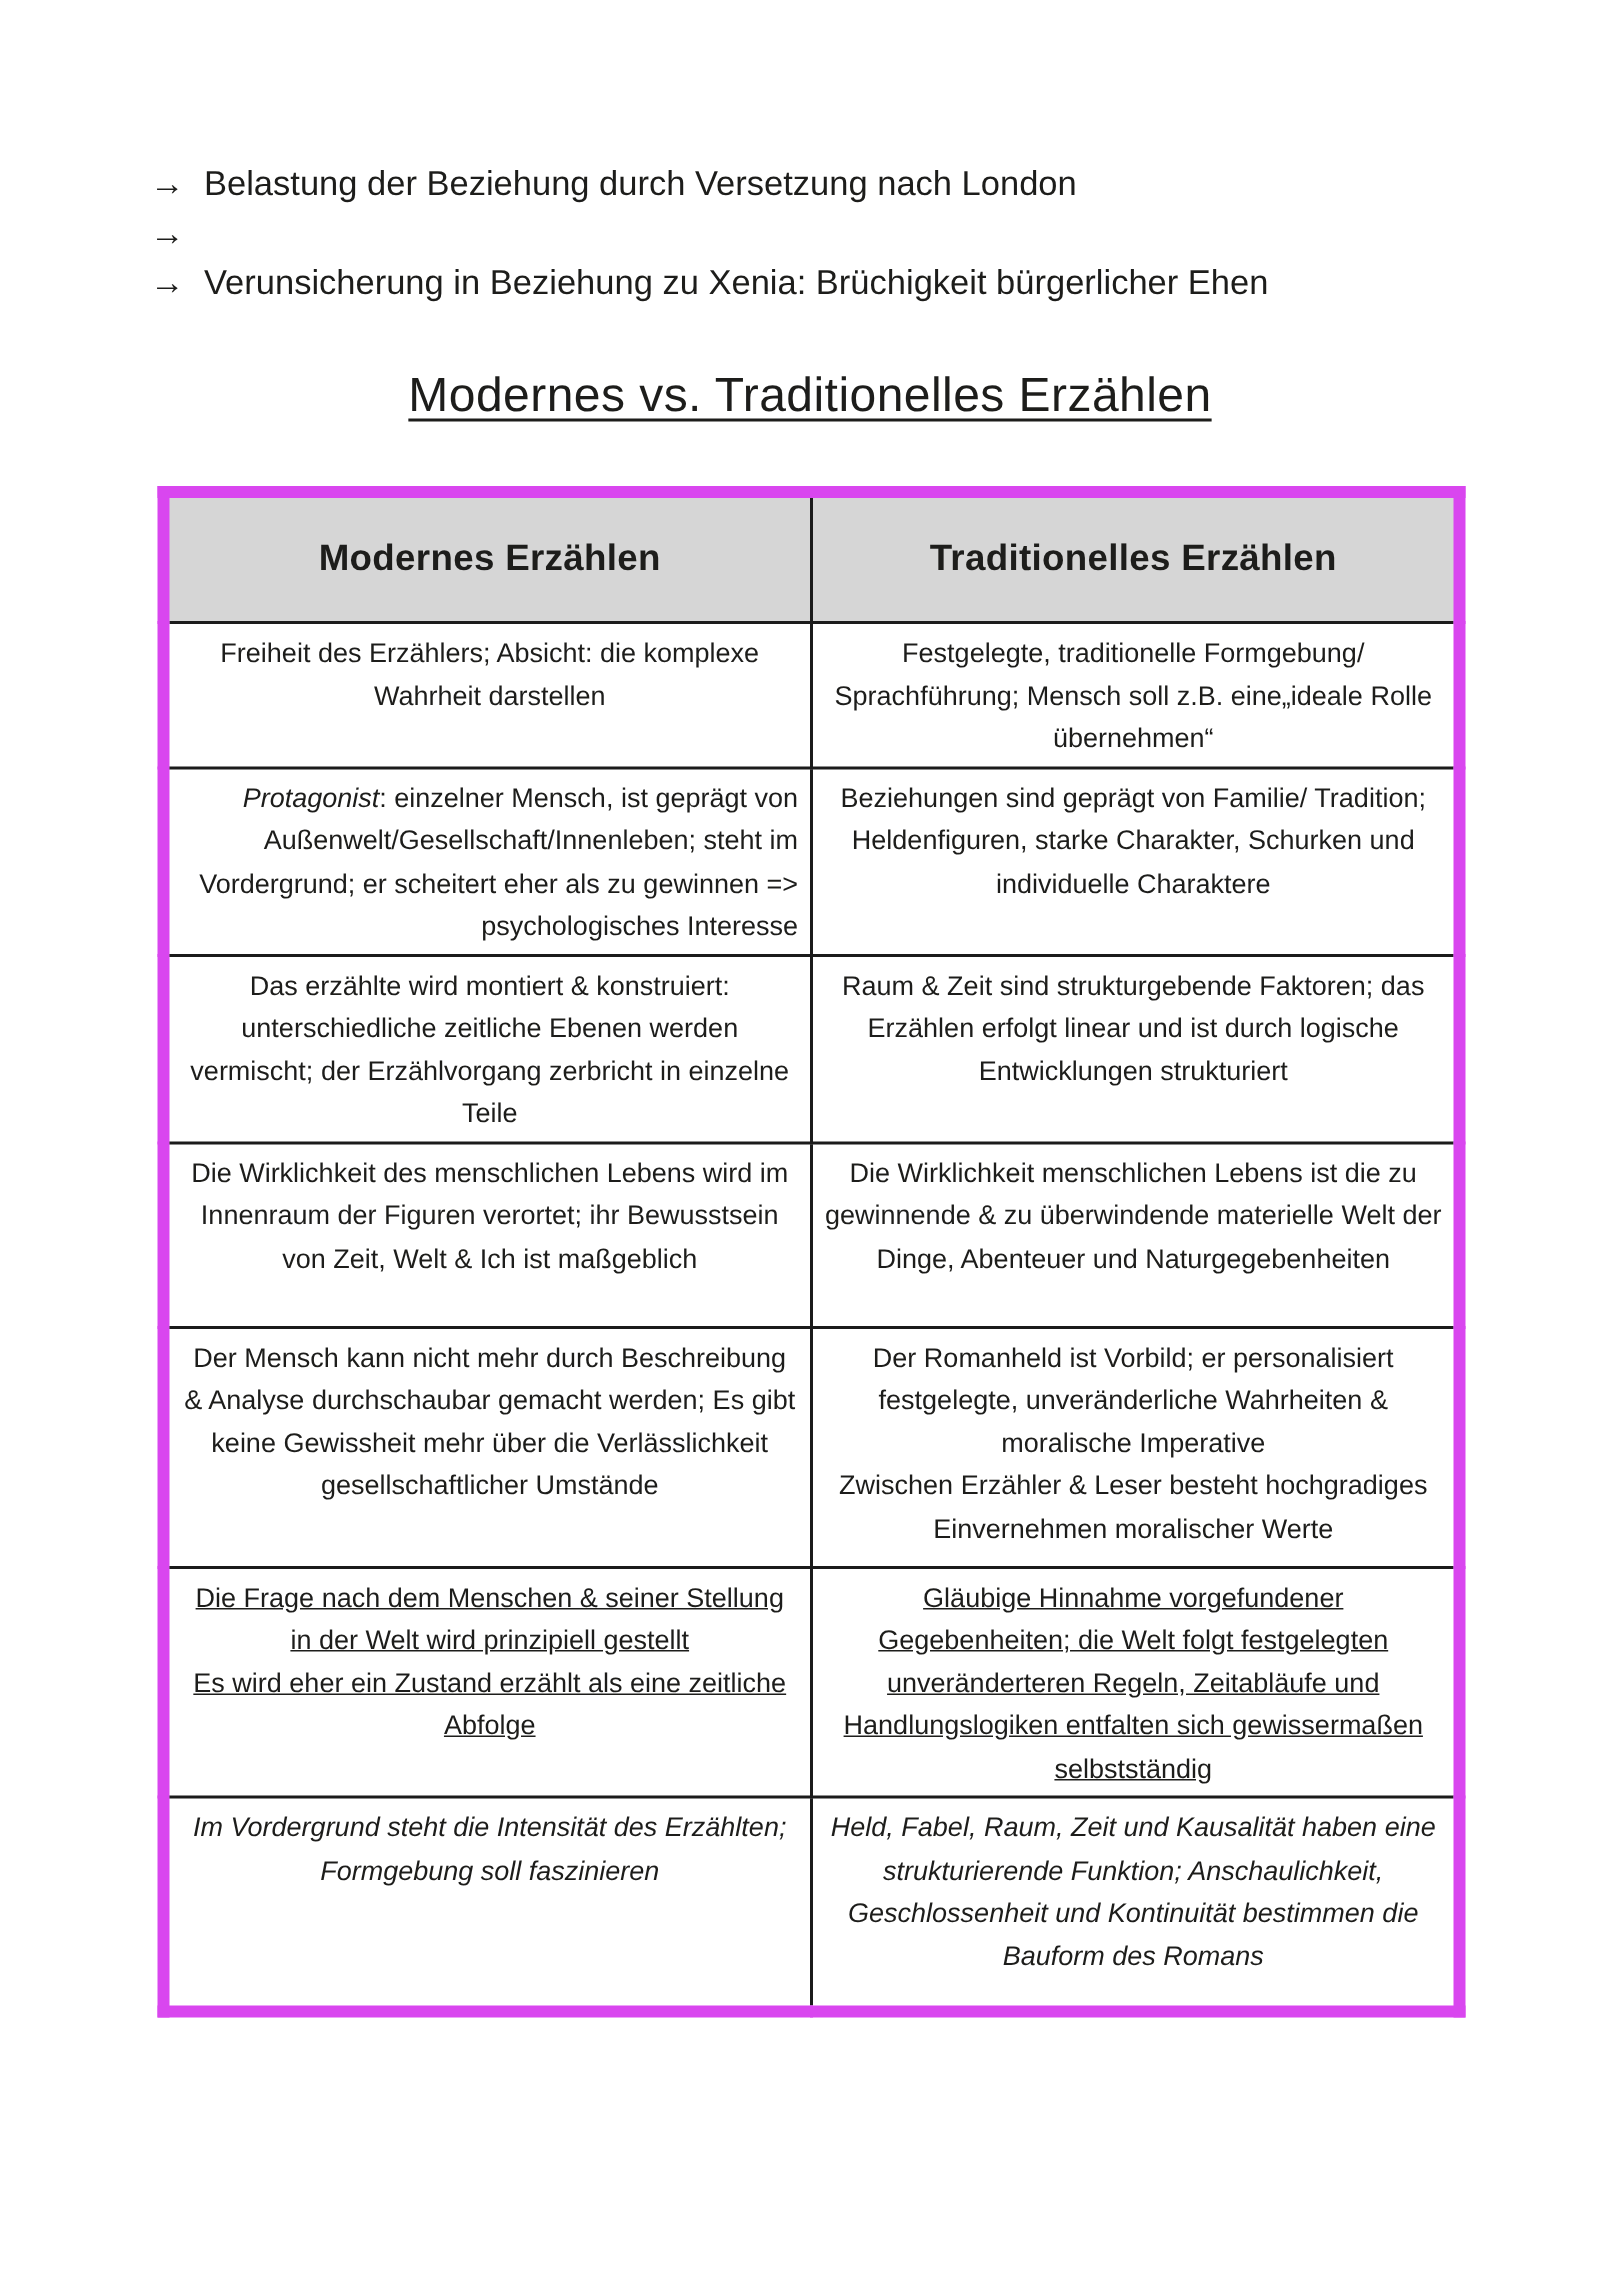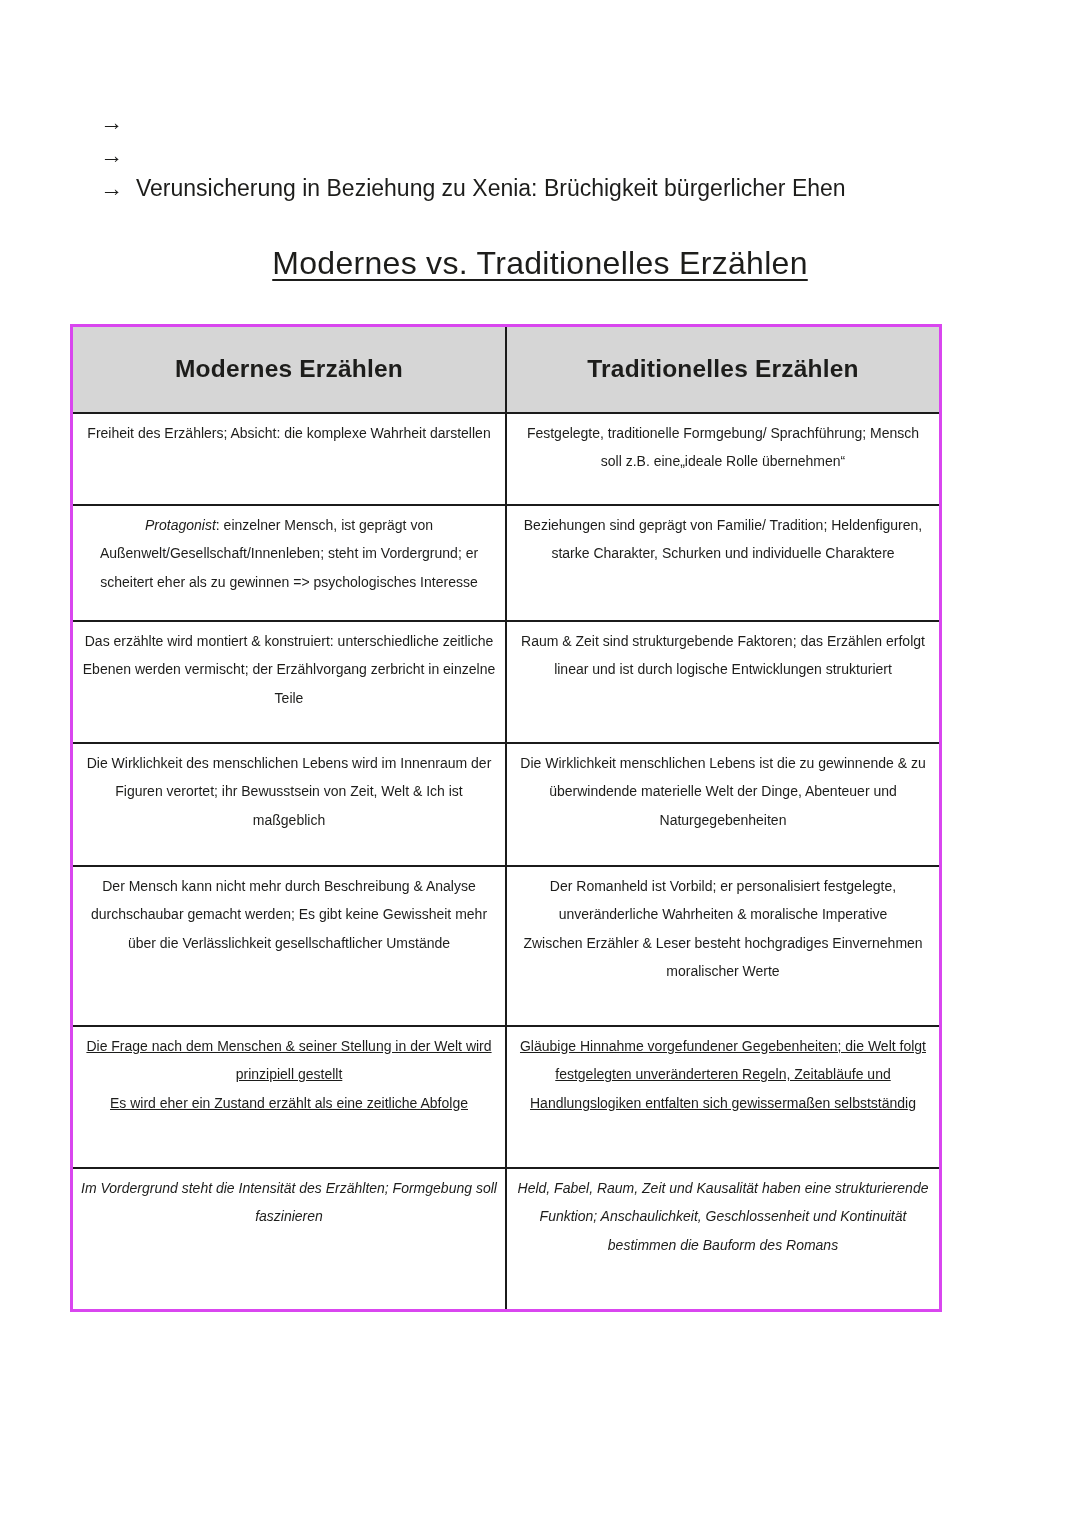--- a/index.html
+++ b/index.html
@@ -24,61 +24,62 @@
     letter-spacing: 0.3px;
     text-decoration: underline;
     text-underline-offset: 5px;
     text-decoration-thickness: 1.5px;
   }
 
   table.cmp-table {
     border-collapse: collapse;
     table-layout: fixed;
     width: 872px;
-    margin: 42px 0 0 70px;
-    border: 3px solid #d946ef;
+    margin: 42px 0 0 105px;
+    border: 8px solid #d946ef;
   }
   .cmp-table th, .cmp-table td { border: 2px solid #1b1b1b; width: 50%; }
   .cmp-table th {
     background: #d6d6d6;
     height: 87px;
     font-size: 24.5px;
     font-weight: 700;
     text-align: center;
     vertical-align: middle;
     letter-spacing: 0.2px;
   }
   .cmp-table td {
     vertical-align: top;
     text-align: center;
-    font-size: 14px;
+    font-size: 18px;
     line-height: 28.5px;
     padding: 5px 8px 4px 8px;
     white-space: pre-line;
   }
-  .cmp-table td.align-left { text-align: center; }
+  .cmp-table td.align-left { text-align: right; }
   .cmp-table em { font-style: italic; }
 
   tr.rh1 { height: 92px; }
   tr.rh2 { height: 93px; }
   tr.rh3 { height: 116px; }
   tr.rh4 { height: 122px; }
   tr.rh5 { height: 123px; }
   tr.rh6 { height: 160px; }
   tr.rh7 { height: 142px; text-decoration: underline; }
   tr.rh8 { height: 143px; font-style: italic; }
 </style>
 </head>
 <body>
 
 <div class="page">
 
   <ul class="bullets">
     <li>
       <span class="arrow">→</span>
+      <span>Belastung der Beziehung durch Versetzung nach London</span>
     </li>
     <li>
       <span class="arrow">→</span>
     </li>
     <li>
       <span class="arrow">→</span>
       <span>Verunsicherung in Beziehung zu Xenia: Brüchigkeit bürgerlicher Ehen</span>
     </li>
   </ul>
 

